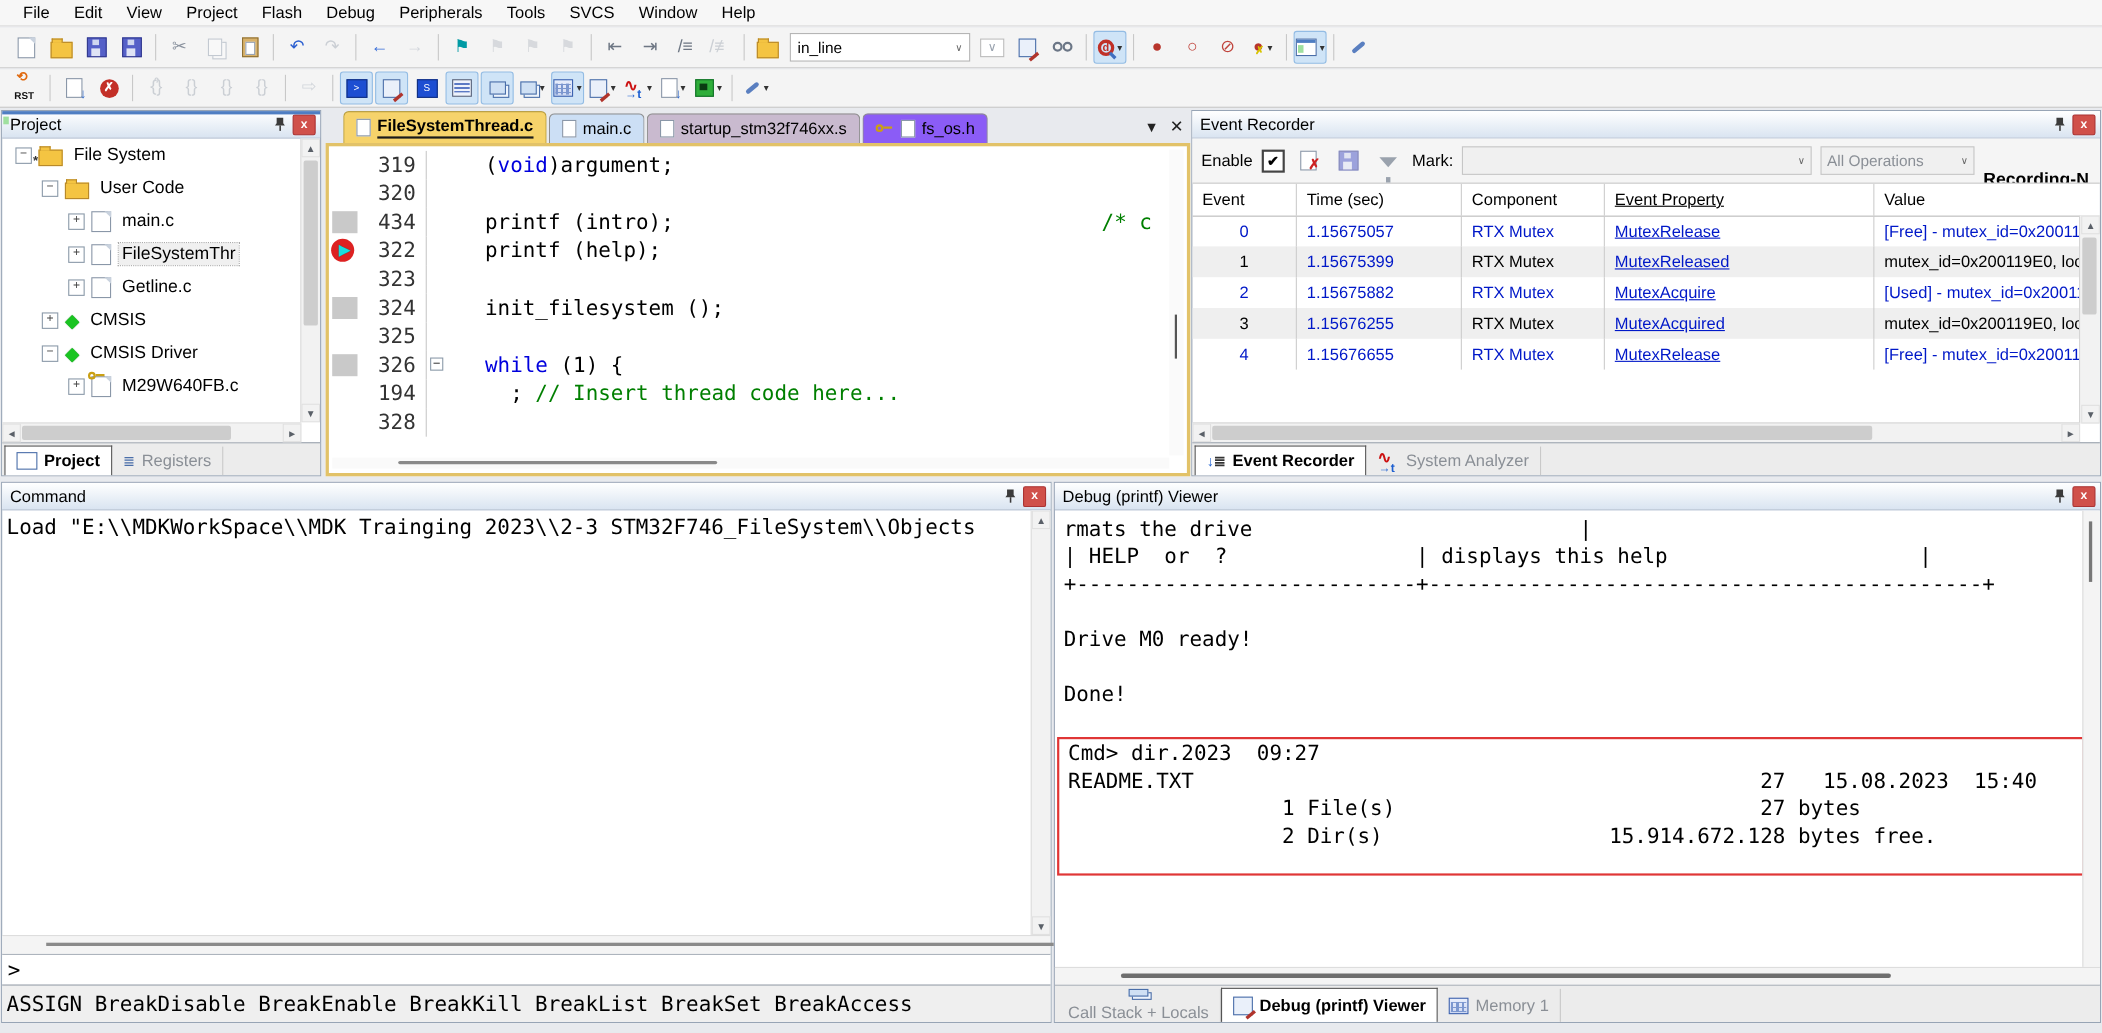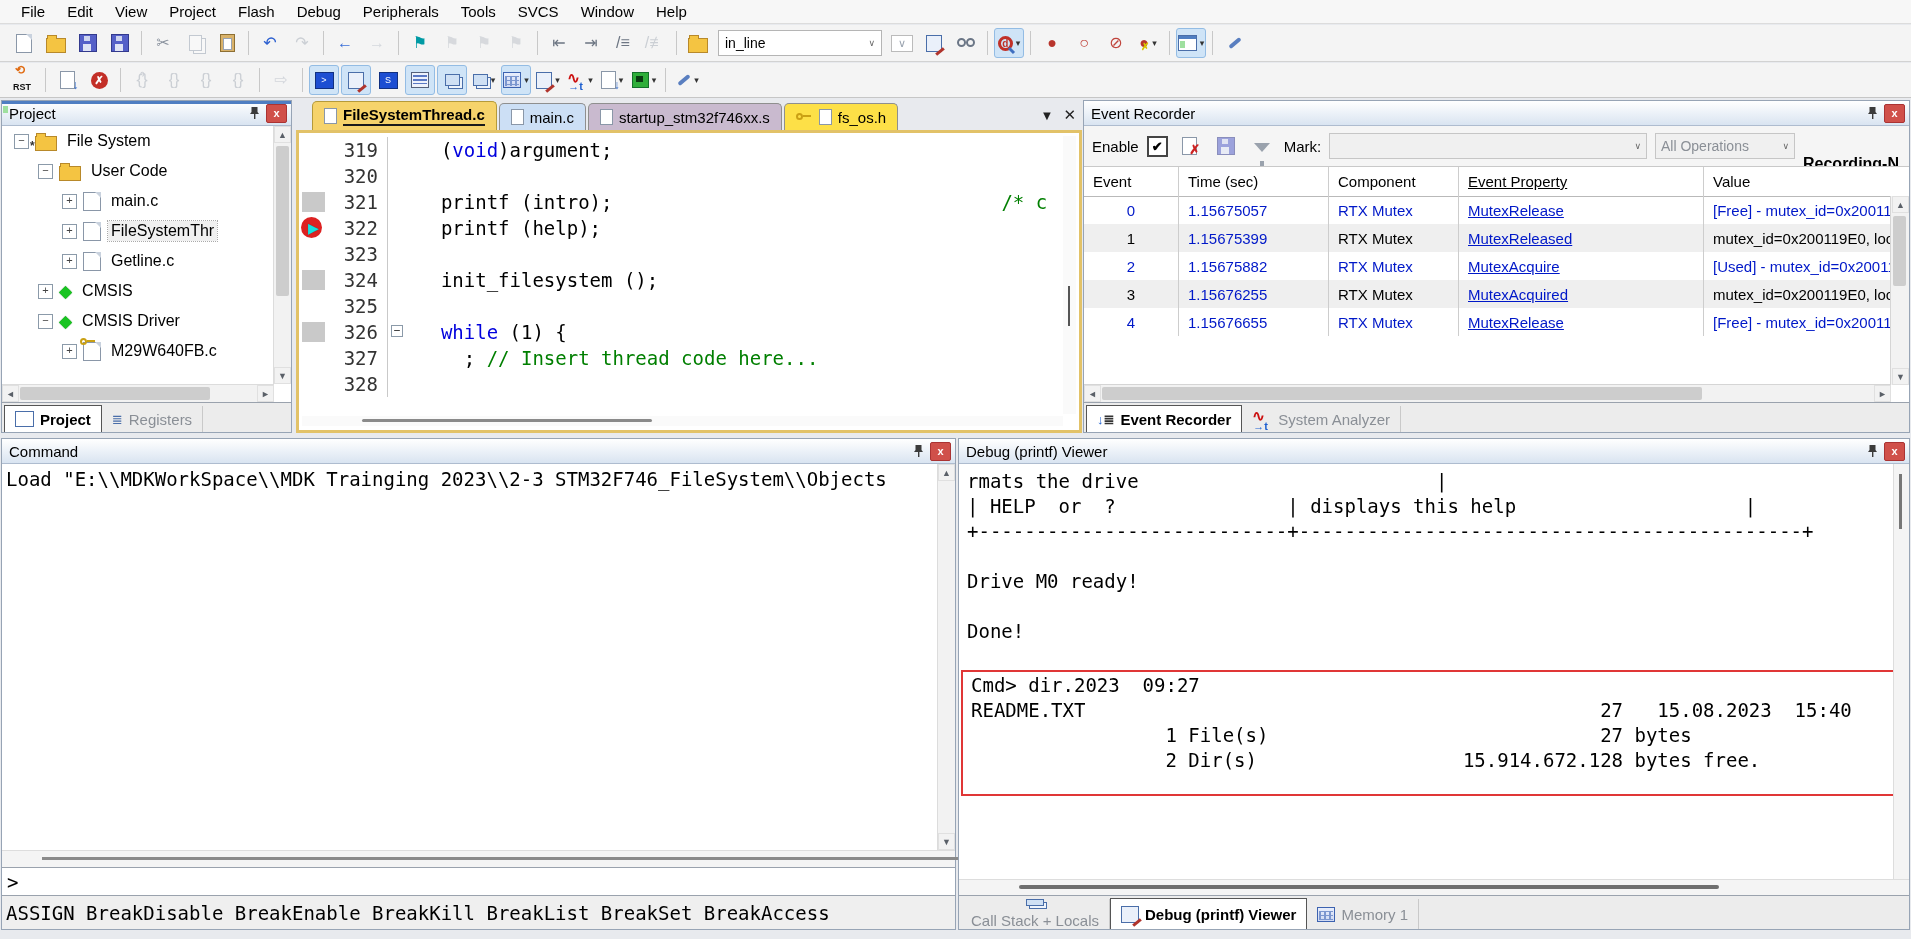--- a/index.html
+++ b/index.html
@@ -92,21 +92,21 @@
   .tlab{padding:1px 3px;}
   .star{position:absolute;left:-6px;bottom:-3px;font-weight:bold;font-size:12px;color:#333;}
   
   #editor{position:absolute;left:296px;top:100px;width:786px;height:333px;}
   #etabs{height:30px;display:flex;align-items:flex-end;padding-left:16px;position:relative;}
   .etab{height:26px;display:flex;align-items:center;gap:6px;padding:0 11px;border:1px solid #8f8f8f;border-bottom:none;border-radius:5px 5px 0 0;font-size:15px;margin-right:2px;background:#ddd;}
   .etab.act{background:#f6d36b;border-color:#b59a3a;font-weight:bold;height:28px;}
   .etab.act .etlbl{border-bottom:2px solid #1a1a1a;padding-bottom:1px;}
   .etab.tb{background:#ccdff5;}
   .etab.tp{background:#c9bacf;}
-  .etab.tg{background:#fde047;}
+  .etab.tg{background:#8b5cf6;}
   .minipage{width:11px;height:14px;background:#fff;border:1px solid #8a97a8;display:inline-block;}
   #etabctl{position:absolute;right:6px;top:6px;display:flex;gap:10px;font-size:13px;color:#222;align-items:center;}
   #eframe{position:absolute;left:0;top:30px;right:0;bottom:0;border:3px solid #e2c268;background:#fff;box-sizing:border-box;}
   #elines{position:absolute;left:0;top:4px;right:16px;bottom:16px;overflow:hidden;font-family:"DejaVu Sans Mono",monospace;font-size:19px;line-height:26px;}
   .eline{display:flex;height:26px;white-space:pre;}
   .emark{width:30px;flex:none;position:relative;}
   .emark.block::before{content:"";position:absolute;left:3px;top:3px;width:23px;height:20px;background:#c9c9c9;}
   .bpdot{position:absolute;left:2px;top:2px;width:21px;height:21px;background:#d22;border-radius:50%;}
   .carrow{position:absolute;left:9px;top:0;color:#17e0e0;font-size:18px;text-shadow:0 0 1px #066;}
   .enum{width:58px;flex:none;text-align:right;color:#333;padding-right:9px;box-sizing:border-box;}
@@ -457,27 +457,27 @@
         <div class="etab tg">
           <span class="shp shp-key" style="width: 17px;"></span>
           <span class="minipage"></span>
           <span class="etlbl">fs_os.h</span>
         </div>
       </div>
     <div id="eframe">
       <div id="elines">
           <div class="eline"><span class="emark"></span><span class="enum">319</span><span class="efold"></span><span class="ecode"><span class="tk-p">  (</span><span class="tk-k">void</span><span class="tk-p">)</span><span class="tk-p">argument;</span></span></div>
           <div class="eline"><span class="emark"></span><span class="enum">320</span><span class="efold"></span><span class="ecode"></span></div>
-          <div class="eline"><span class="emark block"></span><span class="enum">321</span><span class="efold"></span><span class="ecode"><span class="tk-p">  printf (intro);</span><span class="tk-p">                                  </span><span class="tk-c">/* c</span></span></div>
+          <div class="eline"><span class="emark block"></span><span class="enum">434</span><span class="efold"></span><span class="ecode"><span class="tk-p">  printf (intro);</span><span class="tk-p">                                  </span><span class="tk-c">/* c</span></span></div>
           <div class="eline"><span class="emark"><span class="bpdot"></span><span class="carrow">▶</span></span><span class="enum">322</span><span class="efold"></span><span class="ecode"><span class="tk-p">  printf (help);</span></span></div>
           <div class="eline"><span class="emark"></span><span class="enum">323</span><span class="efold"></span><span class="ecode"></span></div>
           <div class="eline"><span class="emark block"></span><span class="enum">324</span><span class="efold"></span><span class="ecode"><span class="tk-p">  init_filesystem ();</span></span></div>
           <div class="eline"><span class="emark"></span><span class="enum">325</span><span class="efold"></span><span class="ecode"></span></div>
           <div class="eline"><span class="emark block"></span><span class="enum">326</span><span class="efold"><span class="fm">−</span></span><span class="ecode"><span class="tk-p">  </span><span class="tk-k">while</span><span class="tk-p"> (1) {</span></span></div>
-          <div class="eline"><span class="emark"></span><span class="enum">327</span><span class="efold"></span><span class="ecode"><span class="tk-p">    ; </span><span class="tk-c">// Insert thread code here...</span></span></div>
+          <div class="eline"><span class="emark"></span><span class="enum">194</span><span class="efold"></span><span class="ecode"><span class="tk-p">    ; </span><span class="tk-c">// Insert thread code here...</span></span></div>
           <div class="eline"><span class="emark"></span><span class="enum">328</span><span class="efold"></span><span class="ecode"></span></div>
         </div>
       <div id="evsb">
           <span class="t"></span>
         </div>
       <div id="ehsb">
           <span class="t"></span>
         </div>
     </div>
   </div>

